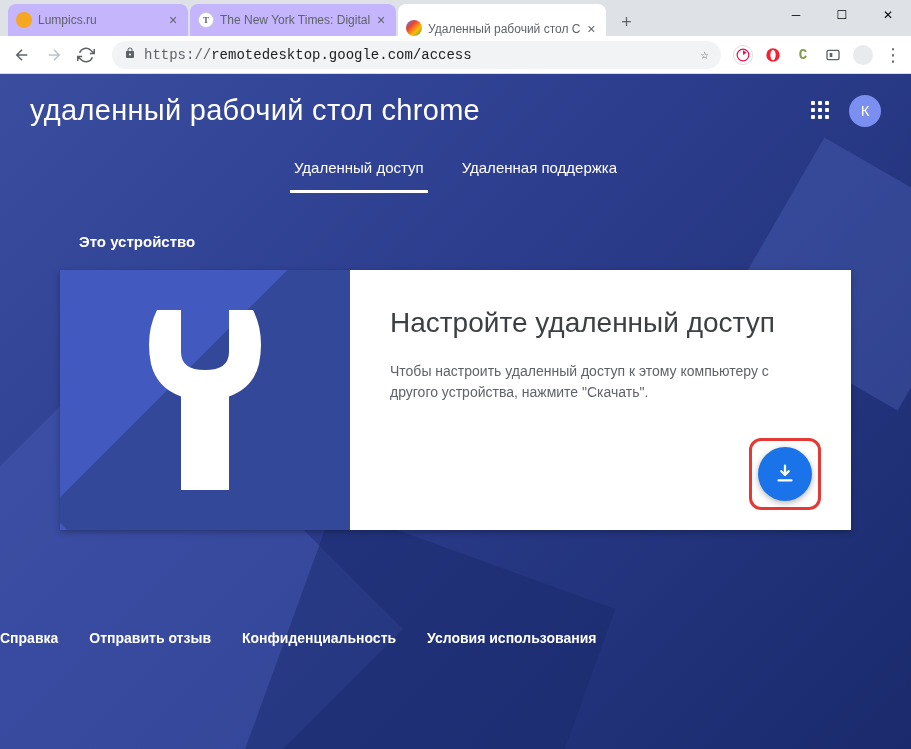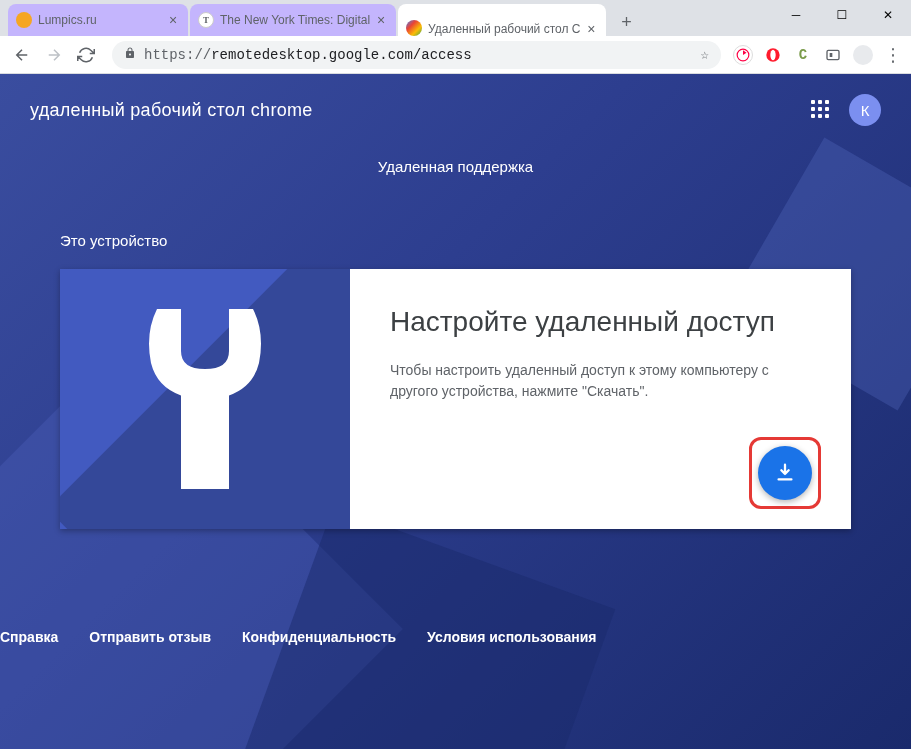--- a/index.html
+++ b/index.html
@@ -29,33 +29,33 @@
 
 
 .page { position: relative; height: calc(749px - 36px - 38px); overflow: hidden; background: #2d3e8f; }
 .bg-layer { position: absolute; inset: 0; background: linear-gradient(135deg, #3a4d9f 0%, #2d3e8f 40%, #1a2a6c 100%); }
 .bg-tri1 { position: absolute; left: -80px; bottom: -80px; width: 400px; height: 400px; background: #4a5fb8; transform: rotate(45deg); opacity: 0.4; }
 .bg-tri2 { position: absolute; right: -50px; top: 100px; width: 200px; height: 200px; background: #5a6fc8; transform: rotate(30deg); opacity: 0.3; }
 .bg-tri3 { position: absolute; left: 30%; bottom: -100px; width: 300px; height: 300px; background: #1a2a6c; transform: rotate(20deg); opacity: 0.5; }
 
 .content { position: relative; z-index: 1; padding: 0; }
 .header { display: flex; align-items: center; padding: 20px 30px 10px; }
-.brand { color: #fff; font-size: 18px; font-weight: 300; letter-spacing: 0.3px; }
+.brand { color: #fff; font-size: 29px; font-weight: 300; letter-spacing: 0.3px; }
 .brand .chrome-word { font-weight: 400; }
 .header-right { margin-left: auto; display: flex; align-items: center; gap: 18px; }
 .apps-icon { width: 20px; height: 20px; display: grid; grid-template-columns: repeat(3,4px); grid-template-rows: repeat(3,4px); gap: 3px; cursor: pointer; }
 .apps-icon span { background: #fff; border-radius: 1px; }
 .avatar { width: 32px; height: 32px; border-radius: 50%; background: #7b8ff0; color: #fff; display: flex; align-items: center; justify-content: center; font-size: 15px; font-weight: 500; cursor: pointer; }
 
 .tabs-nav { display: flex; justify-content: center; gap: 30px; margin-top: 12px; }
 .tab-link { color: #fff; font-size: 15px; font-weight: 500; padding: 10px 4px 14px; cursor: pointer; border-bottom: 3px solid transparent; }
 .tab-link.active { border-bottom-color: #fff; }
 
 .section { padding: 40px 60px 20px; }
-.section-title { color: #fff; font-size: 15px; font-weight: 400; margin-bottom: 20px; }
+.section-title { color: #fff; font-size: 15px; font-weight: 700; margin-bottom: 20px; margin-left: 19px; }
 
 .card { display: flex; background: #fff; min-height: 260px; box-shadow: 0 2px 6px rgba(0,0,0,0.3); }
 .card-left { width: 290px; background: #425ac0; position: relative; overflow: hidden; display: flex; align-items: center; justify-content: center; }
 .card-left-shadow { position: absolute; left: 70px; top: 40px; width: 400px; height: 400px; background: rgba(0,0,0,0.2); transform: rotate(45deg); }
 .wrench { width: 120px; height: 180px; position: relative; z-index: 1; }
 .wrench svg { width: 100%; height: 100%; }
 .card-right { flex: 1; padding: 35px 40px 30px; position: relative; }
 .card-heading { font-size: 28px; font-weight: 400; color: #3c4043; line-height: 1.3; margin-bottom: 20px; }
 .card-desc { font-size: 14px; color: #5f6368; line-height: 1.5; max-width: 380px; }
 
@@ -164,20 +164,21 @@
             <span></span>
             <span></span>
             <span></span>
             <span></span>
         </div>
         <div class="avatar">К</div>
       </div>
     </div>
 
     <div class="tabs-nav">
+      <div class="tab-link active">Удаленный доступ</div>
       <div class="tab-link">Удаленная поддержка</div>
     </div>
 
     <div class="section">
       <div class="section-title">Это устройство</div>
       <div class="card">
         <div class="card-left">
           <div class="card-left-shadow"></div>
           <div class="wrench">
             <svg viewBox="0 0 100 150">

